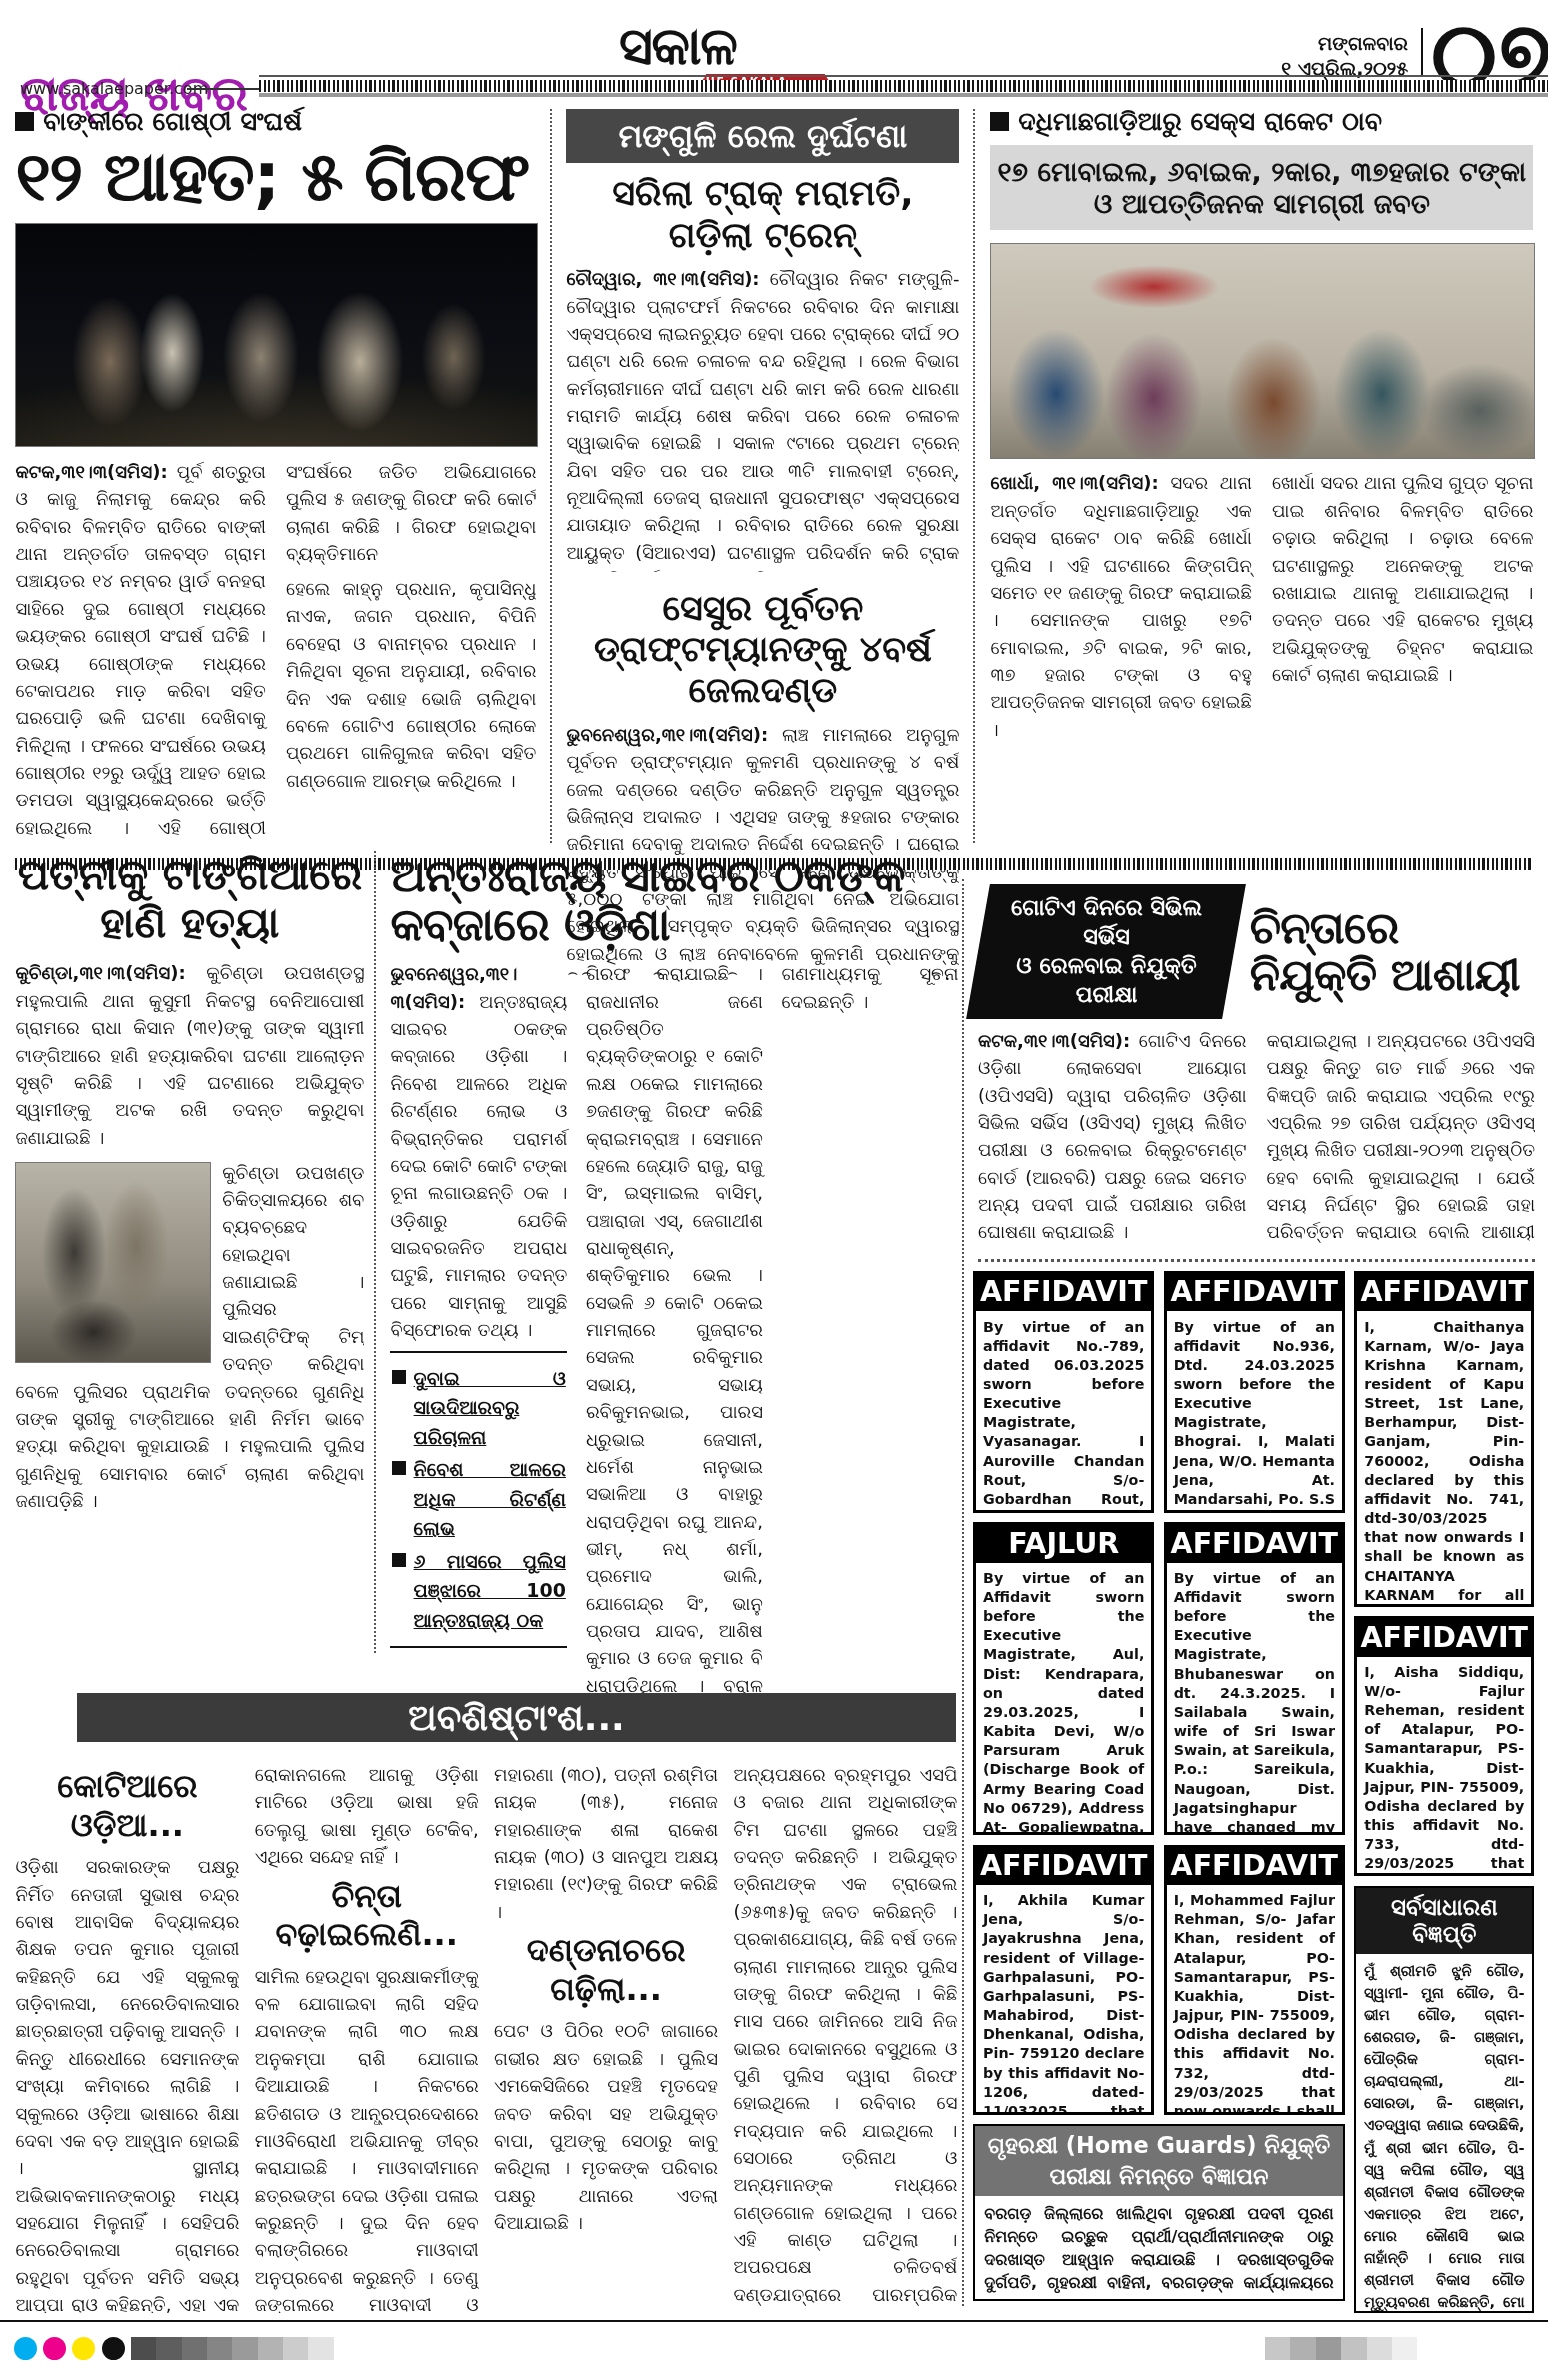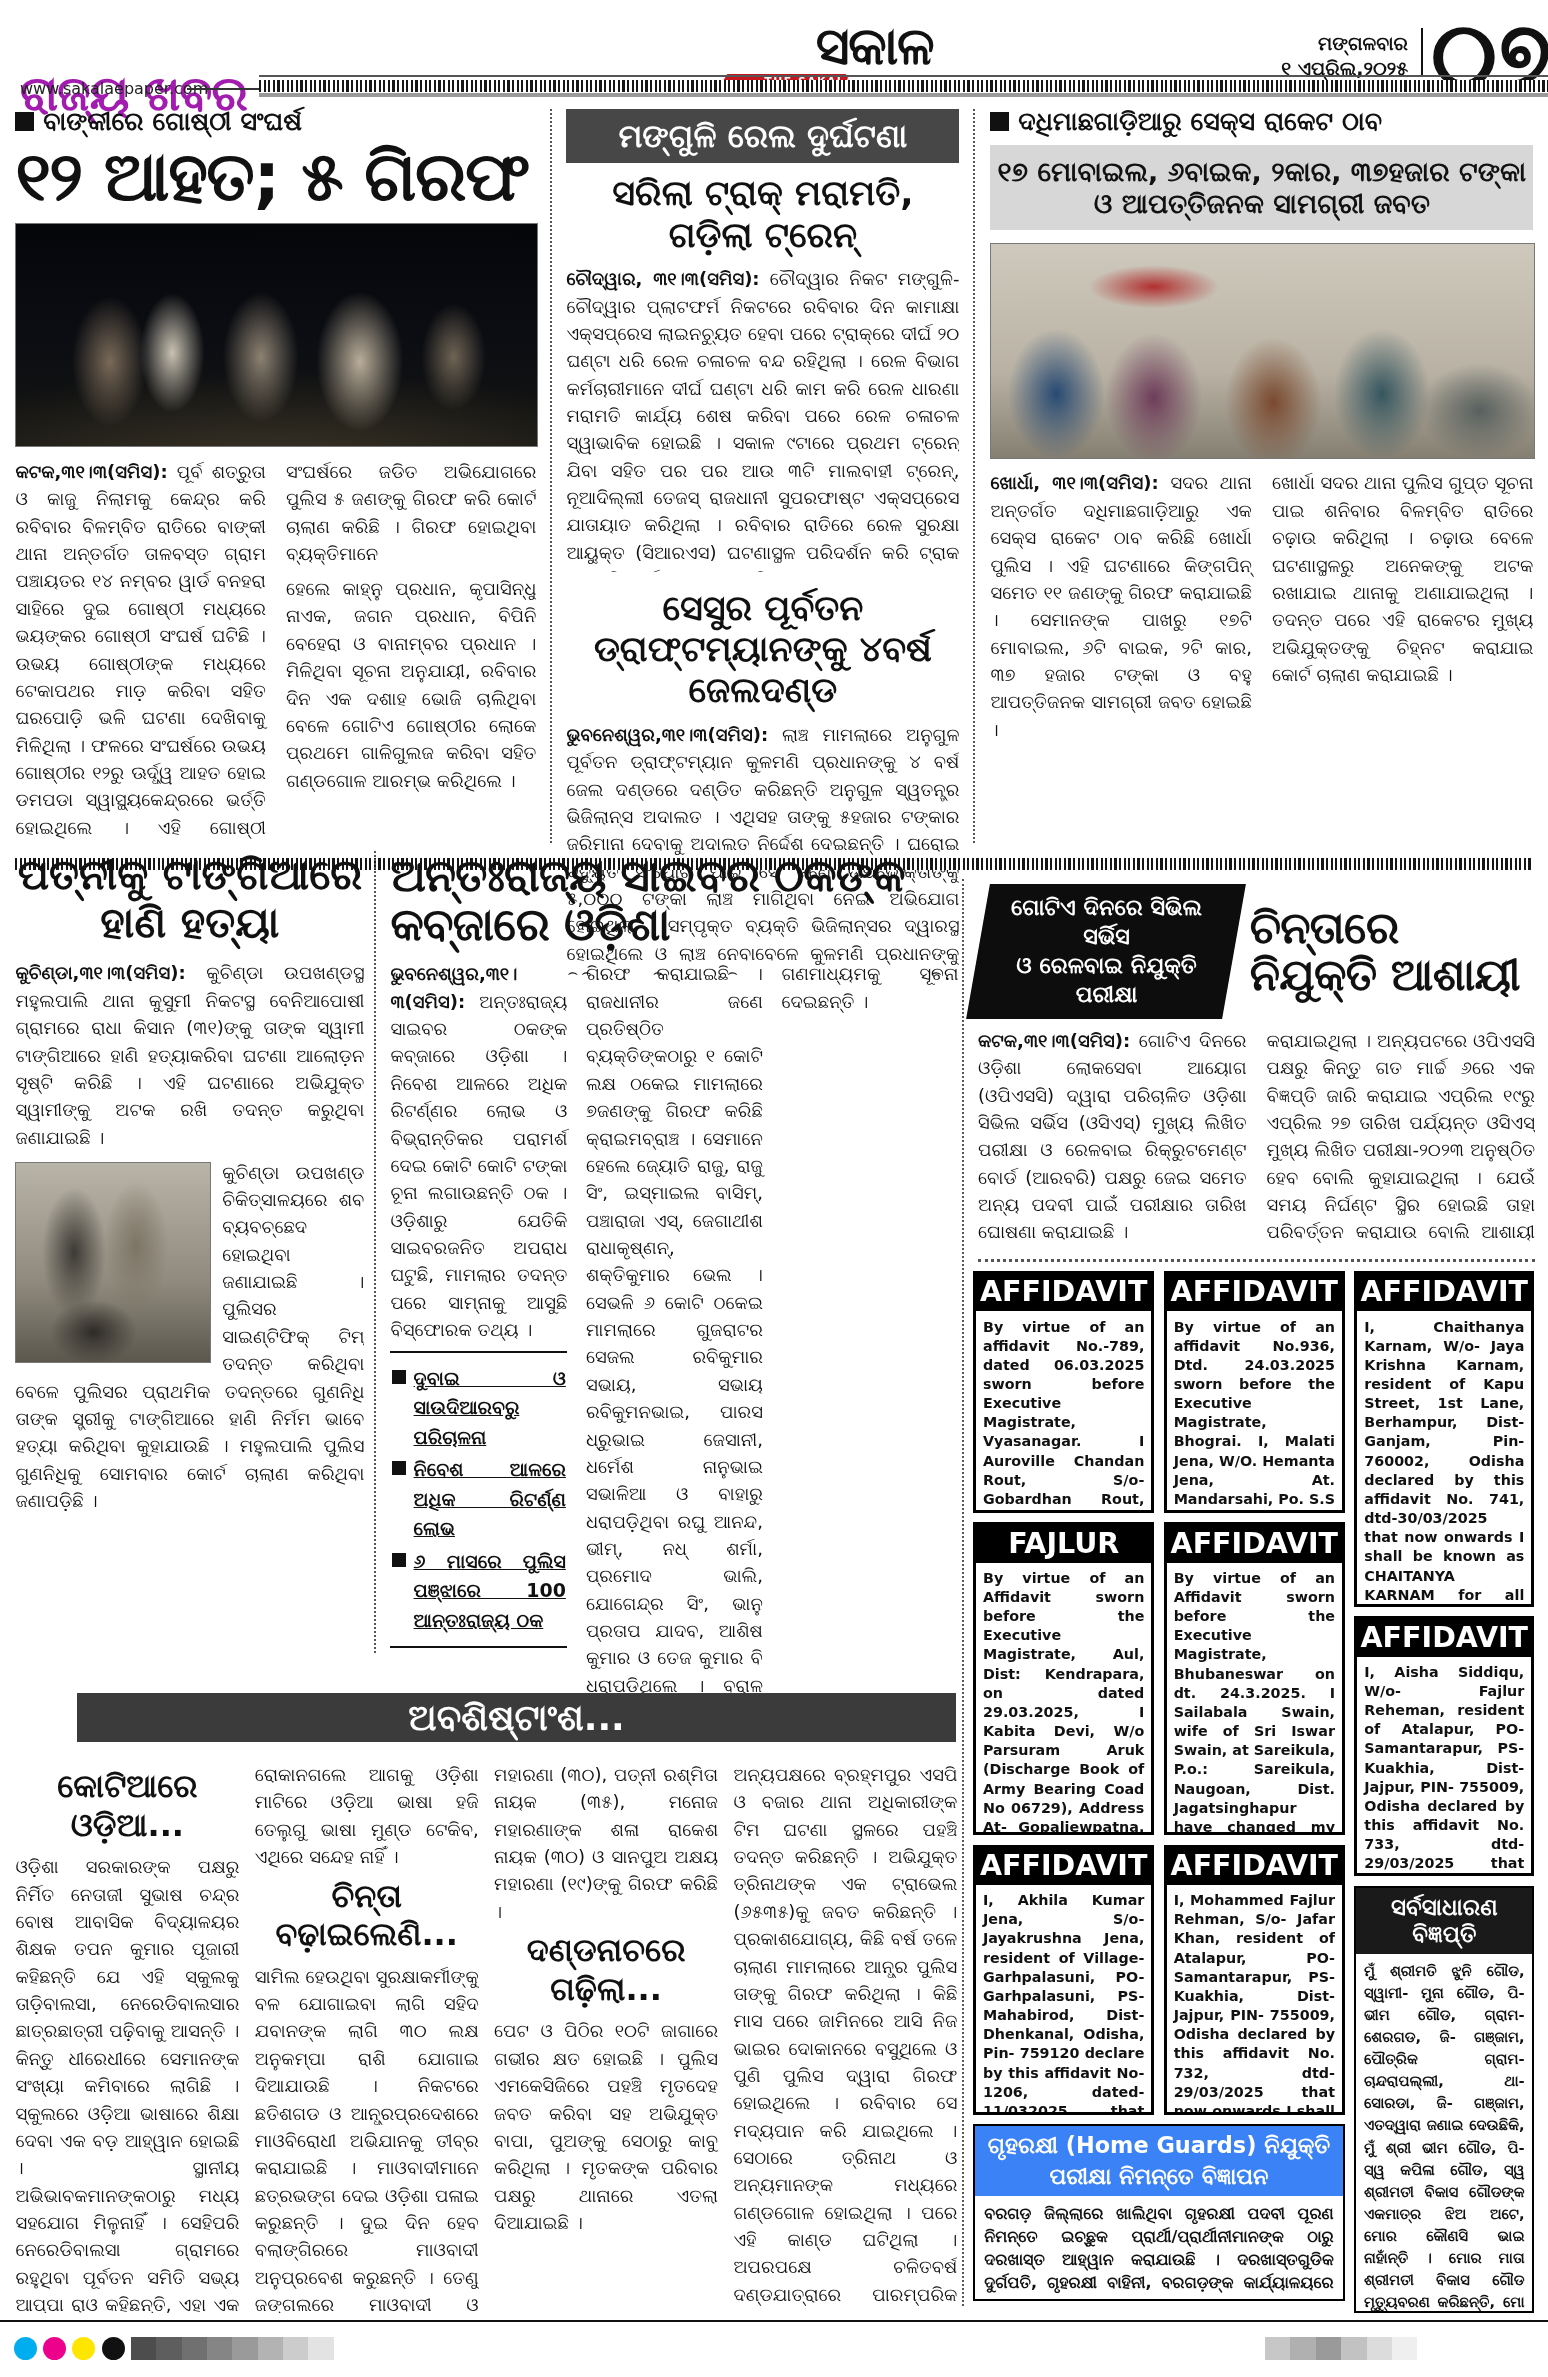--- a/index.html
+++ b/index.html
@@ -3,21 +3,21 @@
 <meta charset="utf-8">
 <style>
   html,body{margin:0;padding:0;background:#e8e8e8;}
   .page{position:relative;width:1548px;height:2377px;background:#ffffff;overflow:hidden;
         font-family:"DejaVu Sans","Liberation Sans",sans-serif;color:#111;}
   .abs{position:absolute;}
   
   .section-title{left:20px;top:17px;font-size:48px;font-weight:800;color:#a21caf;letter-spacing:-0.8px;margin-top:48px;}
   .website{left:20px;top:79px;font-size:16px;color:#222;}
   .website-dash{left:187px;top:88px;width:85px;border-top:2.3px solid #333;}
-  .masthead-wrap{left:640px;top:20px;width:293px;text-align:right;}
+  .masthead-wrap{left:619px;top:20px;width:293px;text-align:left;}
   .masthead{font-size:52px;font-weight:900;letter-spacing:-1.5px;line-height:1;}
   .masthead-ribbon{margin:1.5px auto 0;width:137px;background:#c4161c;color:#fff;font-size:10.8px;
         font-weight:700;letter-spacing:1.5px;line-height:16px;
         clip-path:polygon(7% 0,93% 0,100% 100%,0 100%);}
   .dateblock{left:1215px;top:31px;width:193px;text-align:right;font-size:19px;font-weight:700;line-height:1.3;}
   .date-divider{left:1421px;top:28px;height:48px;border-left:2.3px solid #111;}
   .pagenum{left:1431px;top:1.5px;font-size:91px;font-weight:800;letter-spacing:-1.5px;}
   .hstripe{height:11.6px;background:repeating-linear-gradient(90deg,#161616 0 2.3px,#ffffff 2.3px 4.6px);}
   .stripe-top{left:259px;top:80px;width:1289px;}
   .stripe-top-line{left:259px;top:75px;width:1289px;border-top:2.3px solid #555;}
@@ -84,21 +84,21 @@
   .cl-right{width:180px;flex:0 0 180px;display:flex;flex-direction:column;gap:9.3px;}
   .grid2{display:grid;grid-template-columns:1fr 1fr;gap:9.3px;}
   .cbox{border:3.1px solid #000;background:#fff;overflow:hidden;}
   .cbox .bx-h{background:#000;color:#fff;text-align:center;font-weight:800;font-size:28.5px;
       line-height:1.15;padding:2.3px 0;letter-spacing:0px;}
   .cbox .bx-b{padding:6.2px 7px;font-size:14.3px;font-weight:700;line-height:1.34;text-align:justify;
       overflow:hidden;}
   .h300{height:236px;} .h395{height:307px;} .h340{height:264px;}
   .h420{height:330px;} .h330{height:254px;} .h545{height:423px;}
   .homeguards{border:2.3px solid #000;margin-top:9.3px;height:173px;overflow:hidden;}
-  .hg-h{background:#3b82f6;color:#fff;text-align:center;font-size:22.4px;font-weight:800;line-height:1.35;padding:4.6px 3.1px;}
+  .hg-h{background:#737373;color:#fff;text-align:center;font-size:22.4px;font-weight:800;line-height:1.35;padding:4.6px 3.1px;}
   .hg-b{padding:6.2px 9.3px;font-size:16px;font-weight:700;line-height:1.45;text-align:justify;}
   .pn-h{background:#1a1a1a;color:#fff;text-align:center;font-size:23px;font-weight:800;padding:6.2px 0;}
   .pn-b{padding:6.2px 7.7px;font-size:14.7px;font-weight:700;line-height:1.5;text-align:justify;overflow:hidden;}
   
   .footline{left:0;top:2320px;width:1548px;height:2.3px;background:#111;}
   .regmarks{top:2337px;display:flex;gap:6.2px;align-items:center;}
   .rm-left{left:14px;}
   .rm-right{left:1265px;}
   .dot{width:23px;height:23px;border-radius:50%;}
   .gbar{display:flex;}

